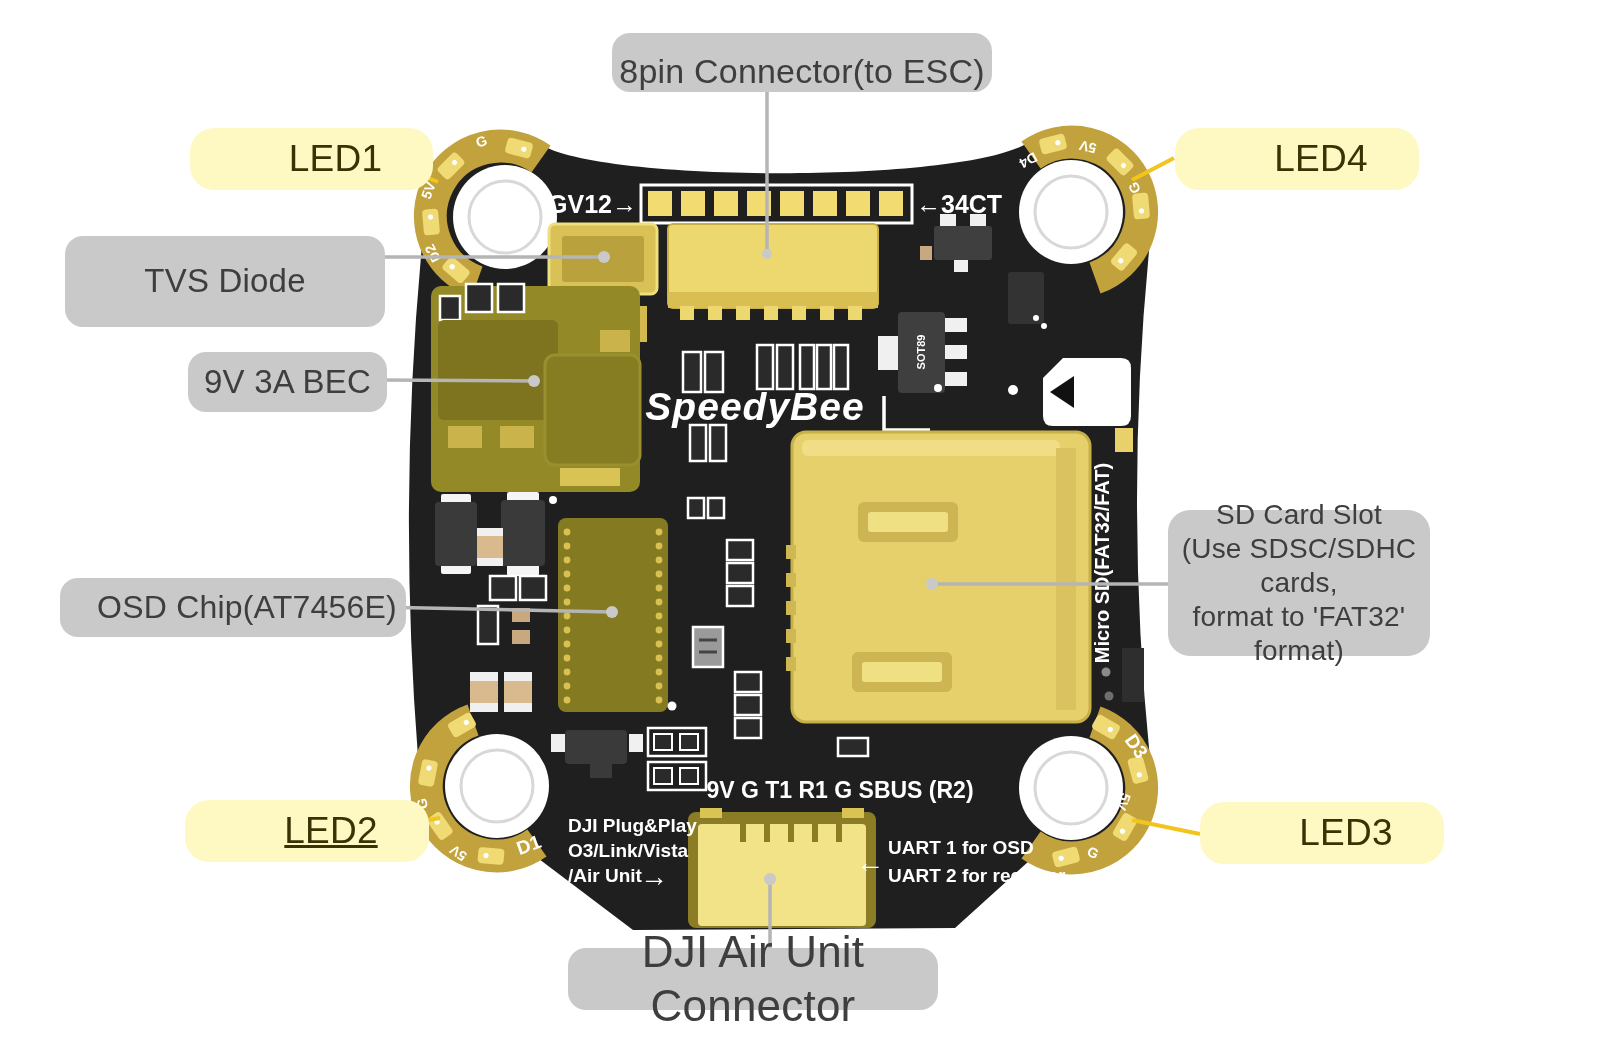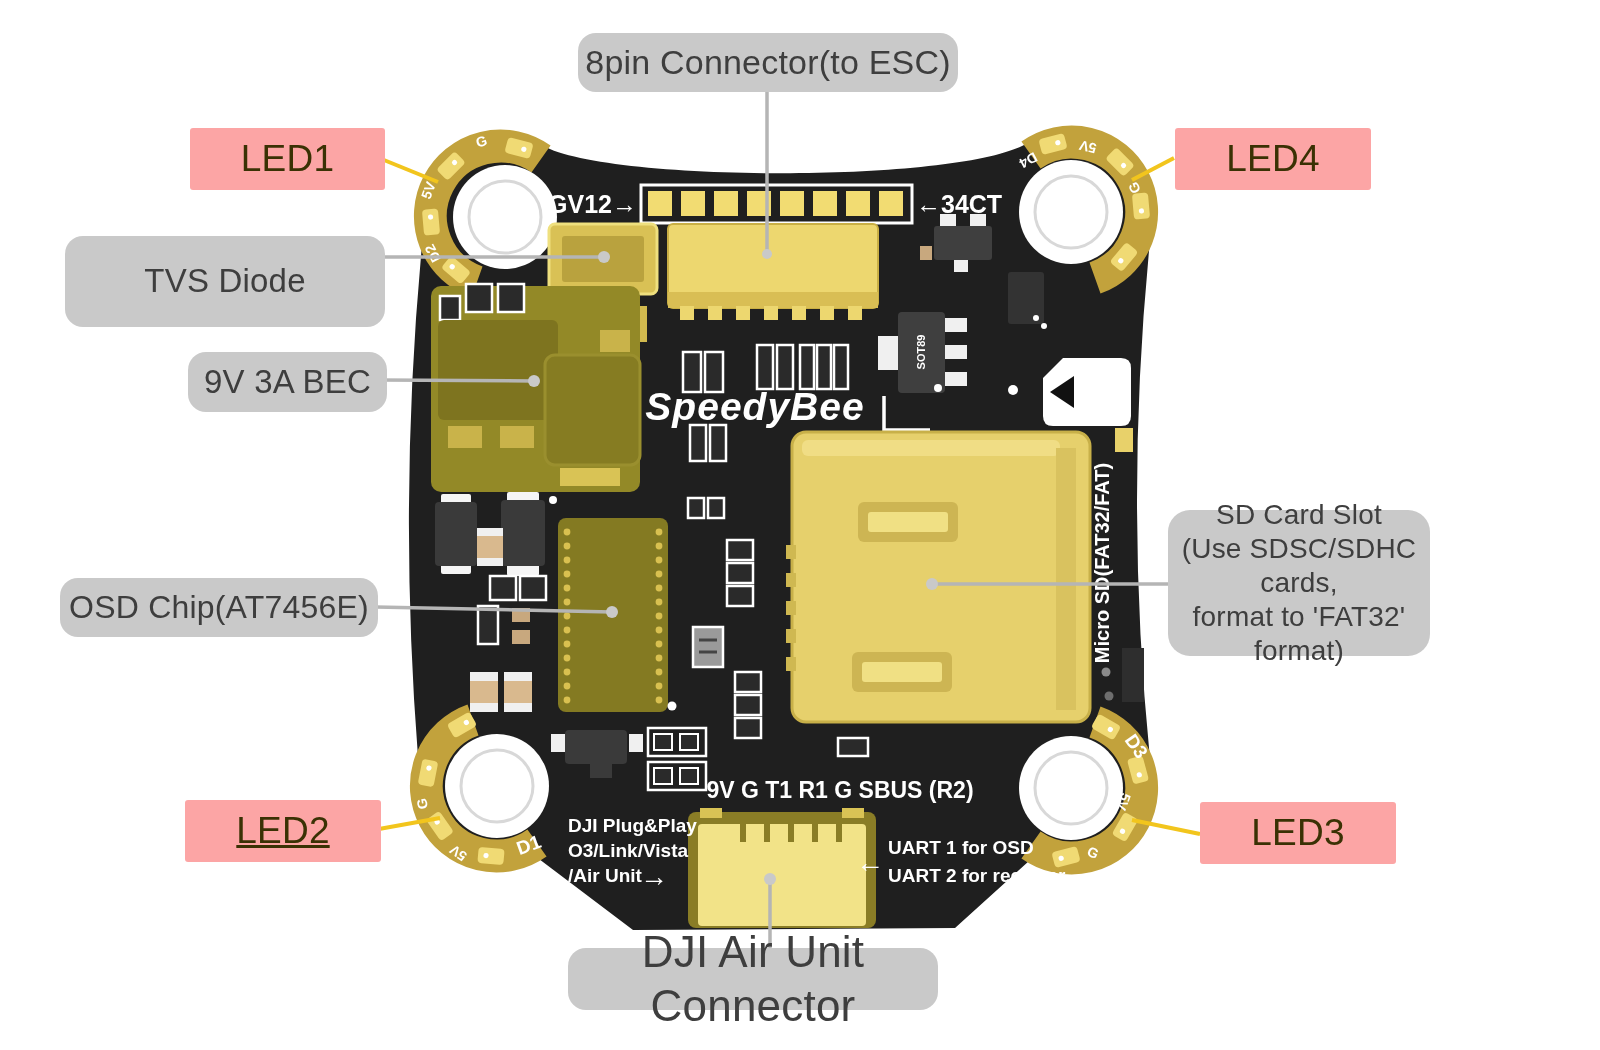--- a/index.html
+++ b/index.html
@@ -6,21 +6,21 @@
   .stage{
     position:relative;width:1600px;height:1050px;background:#fff;overflow:hidden;
     font-family:"Liberation Sans",sans-serif;
   }
   .stage svg{position:absolute;left:0;top:0;}
   .callout{
     position:absolute;display:flex;flex-direction:column;align-items:center;justify-content:center;
     border-radius:18px;color:#3e3e3e;text-align:center;line-height:1.22;letter-spacing:.2px;
   }
   .callout.gray{background:#c9c9c9;}
-  .callout.yellow{background:#fca5a5;color:#3a3104;border-radius:3px;}
+  .callout.yellow{background:#fef9c3;color:#3a3104;border-radius:24px;padding-left:48px;}
   .silk{fill:#ffffff;font-family:"Liberation Sans",sans-serif;font-weight:700;}
   .padlbl{fill:#ffffff;font-family:"Liberation Sans",sans-serif;font-weight:700;font-size:14px;}
   .dlbl{fill:#ffffff;font-family:"Liberation Sans",sans-serif;font-weight:700;font-size:19px;}
   .logo{fill:#ffffff;font-family:"Liberation Sans",sans-serif;font-weight:700;font-style:italic;font-size:39px;letter-spacing:1px;}
   .outline{fill:#2a2a2a;stroke:#ffffff;stroke-width:2.5;}
   .outline2{fill:none;stroke:#ffffff;stroke-width:2.5;}
 </style>
 </head>
 <body>
 
@@ -379,41 +379,41 @@
         <circle cx="932" cy="584" r="6" fill="#c9c9c9"></circle>
     <line x1="770" y1="948" x2="770" y2="879" stroke="#b5b5b5" stroke-width="3.5"></line>
         <circle cx="770" cy="879" r="6" fill="#c9c9c9"></circle>
     <line x1="379" y1="158" x2="438" y2="182" stroke="#f2c51d" stroke-width="4"></line>
     <line x1="1174" y1="158" x2="1132" y2="180" stroke="#f2c51d" stroke-width="4"></line>
     <line x1="379" y1="829" x2="440" y2="818" stroke="#f2c51d" stroke-width="4"></line>
     <line x1="1200" y1="834" x2="1132" y2="820" stroke="#f2c51d" stroke-width="4"></line>
   </g>
 </svg>
 
-<div class="callout gray" style="left:578px;top:33px;width:380px;height:59px;font-size:34px;">
+<div class="callout gray" style="left:612px;top:33px;width:380px;height:59px;font-size:34px;justify-content:flex-end;">
   <span>8pin Connector(to ESC)</span>
 </div>
 
 <div class="callout yellow" style="left:190px;top:128px;width:195px;height:62px;font-size:37px;">
   <span>LED1</span>
 </div>
 
 <div class="callout yellow" style="left:1175px;top:128px;width:196px;height:62px;font-size:37px;">
   <span>LED4</span>
 </div>
 
 <div class="callout gray" style="left:65px;top:212px;width:320px;height:91px;font-size:33px;margin-top:24px;">
   <span>TVS Diode</span>
 </div>
 
 <div class="callout gray" style="left:188px;top:352px;width:199px;height:60px;font-size:33px;">
   <span>9V 3A BEC</span>
 </div>
 
-<div class="callout gray" style="left:60px;top:578px;width:318px;height:59px;font-size:32px;">
+<div class="callout gray" style="left:60px;top:578px;width:318px;height:59px;font-size:32px;padding-left:28px;">
   <span>OSD Chip(AT7456E)</span>
 </div>
 
 <div class="callout gray" style="left:1168px;top:510px;width:262px;height:146px;font-size:28px;border-radius:22px;">
   <span>SD Card Slot</span>
   <span>(Use SDSC/SDHC cards,</span>
   <span>format to 'FAT32' format)</span>
 </div>
 
 <div class="callout yellow" style="left:185px;top:800px;width:196px;height:62px;font-size:37px;text-decoration:underline;">

